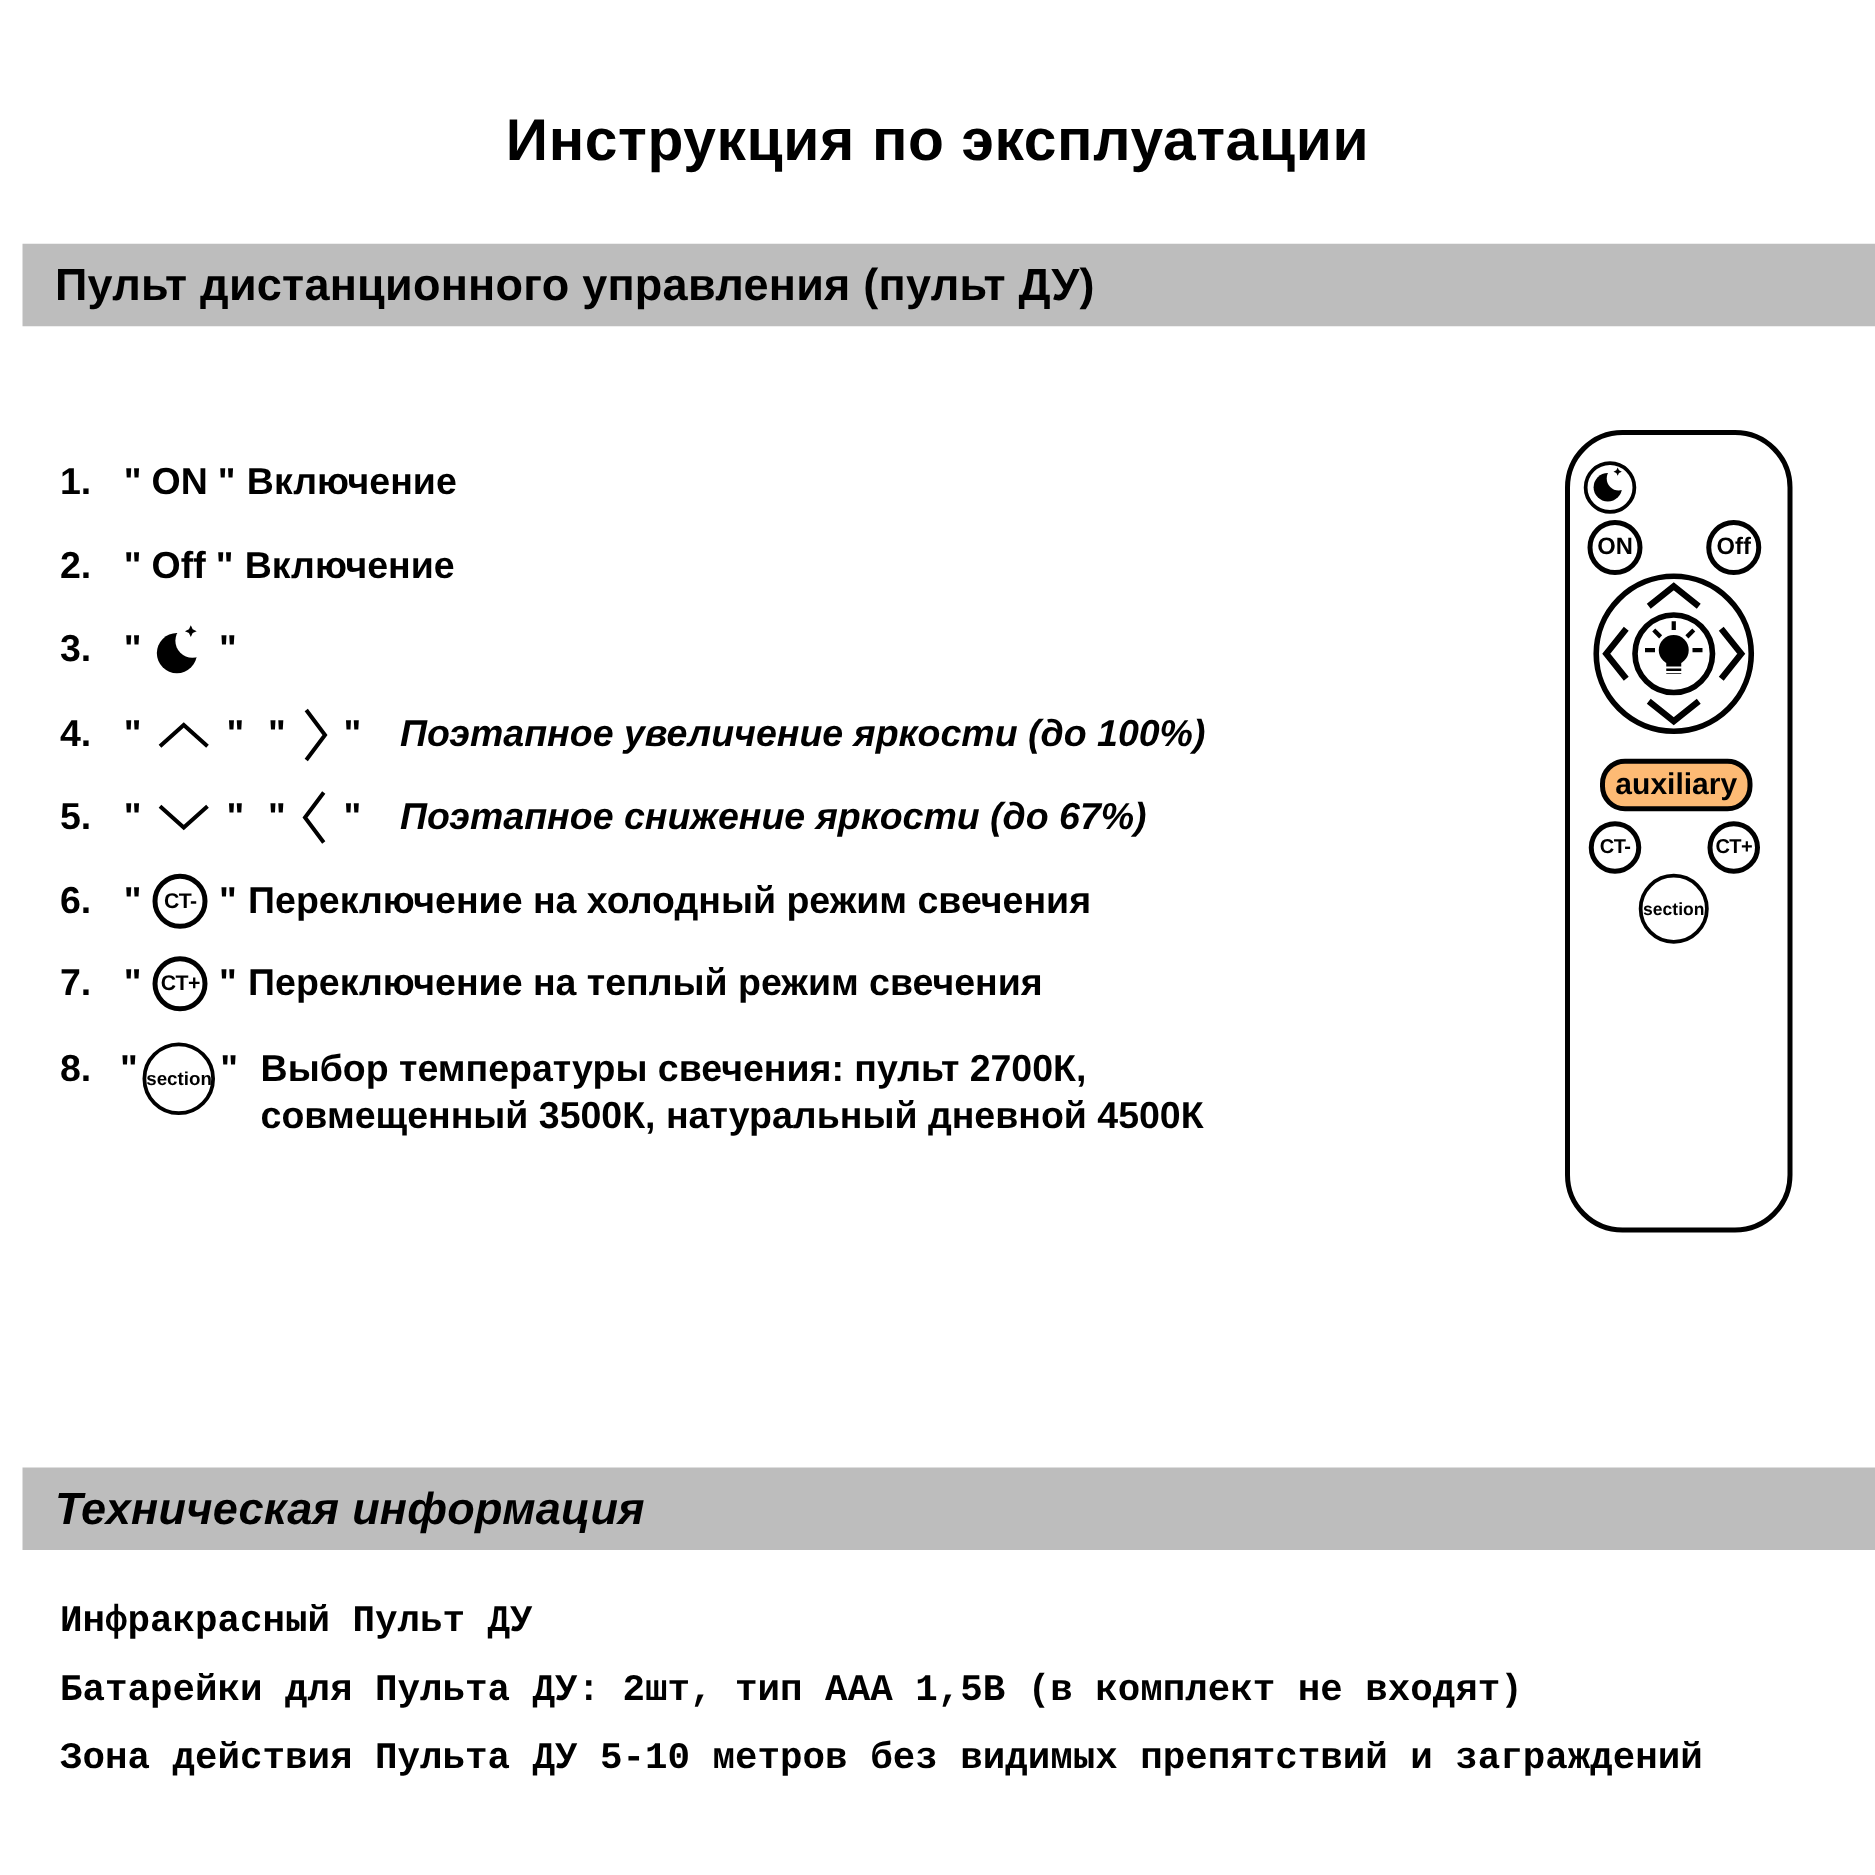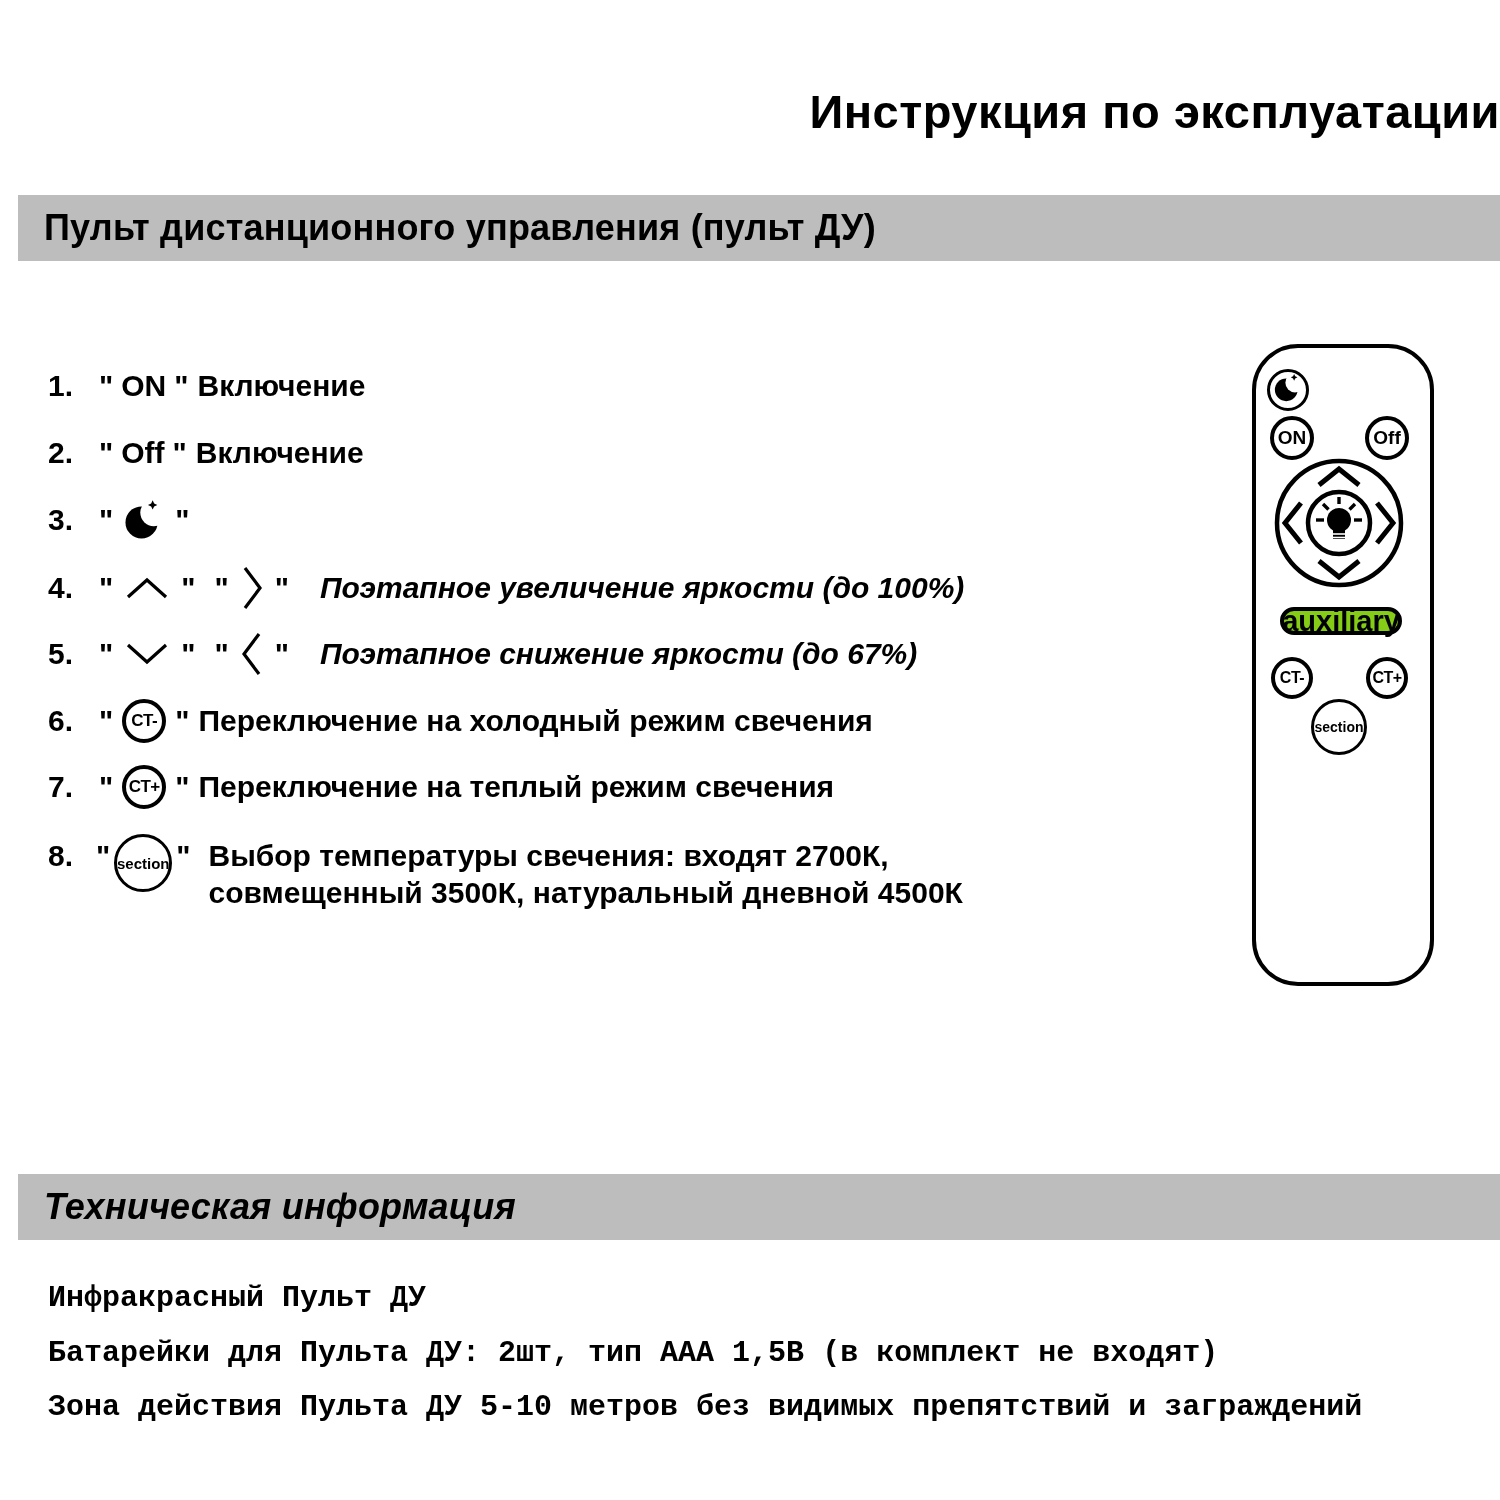--- a/index.html
+++ b/index.html
@@ -1,21 +1,21 @@
 <!DOCTYPE html>
 <html><head>
 <meta charset="utf-8">
 <style>
   html,body{margin:0;padding:0;background:#ffffff;}
   .page{
     position:relative;width:1500px;height:1500px;background:#ffffff;
     font-family:"Liberation Sans", sans-serif;color:#000;overflow:hidden;
   }
   .title{
-    position:absolute;left:0;top:84px;width:100%;text-align:right;
+    position:absolute;left:0;top:84px;width:100%;text-align:center;
     font-size:47px;font-weight:bold;letter-spacing:0.5px;
   }
   .section-bar{
     position:absolute;left:18px;right:0;height:66px;background:#bdbdbd;
     display:flex;align-items:center;
   }
   .section-bar .bar-text{
     font-size:36px;font-weight:bold;padding-left:26px;letter-spacing:0.2px;
   }
   .bar-remote{top:195px;}
@@ -55,24 +55,24 @@
   }
   .rc-btn{
     position:absolute;display:flex;align-items:center;justify-content:center;
     border:4px solid #000;border-radius:50%;background:#fff;box-sizing:border-box;
     font-weight:bold;
   }
   .rc-moon{left:15px;top:25px;width:42px;height:42px;border-width:3px;}
   .rc-on{left:18px;top:72px;width:44px;height:44px;font-size:19px;}
   .rc-off{left:113px;top:72px;width:44px;height:44px;font-size:19px;}
   .rc-aux{
-    position:absolute;left:28px;top:263px;width:122px;height:28px;
+    position:absolute;left:28px;top:263px;width:122px;height:42px;
     border:4px solid #000;border-radius:20px;box-sizing:border-box;
     display:flex;align-items:center;justify-content:center;
-    font-size:29px;font-weight:bold;background:#84cc16;
+    font-size:24px;font-weight:bold;background:#fdba74;
   }
   .rc-ctm{left:19px;top:313px;width:42px;height:42px;font-size:16px;letter-spacing:-0.5px;}
   .rc-ctp{left:114px;top:313px;width:42px;height:42px;font-size:16px;letter-spacing:-0.5px;}
   .rc-section{left:59px;top:355px;width:56px;height:56px;font-size:14px;border-width:3px;}
   .rc-dpad{position:absolute;left:22px;top:114px;}
 
   
   .tech-line{
     position:absolute;left:48px;font-size:30px;font-weight:bold;white-space:nowrap;font-family:Liberation Mono, monospace;
   }
@@ -175,21 +175,21 @@
     <span class="q">"</span>
     <span class="txt">Переключение на теплый режим свечения</span>
   </div>
 
   <div class="row row8" style="top:834px;">
     <span class="num">8.</span>
     <span class="q" style="margin:0 2px;">"</span>
     <span class="section-badge badge-col">section</span>
     <span class="q" style="margin:0 2px;">"</span>
     <span class="twoline">
-      <span>Выбор температуры свечения: входят 2700К,</span><br>
+      <span>Выбор температуры свечения: пульт 2700К,</span><br>
       <span>совмещенный 3500К, натуральный дневной 4500К</span>
     </span>
   </div>
 
   <div class="remote">
     <div class="remote-body"></div>
 
     <div class="rc-btn rc-moon">
       <span>
         <svg width="28" height="30" viewBox="0 0 32 34">

